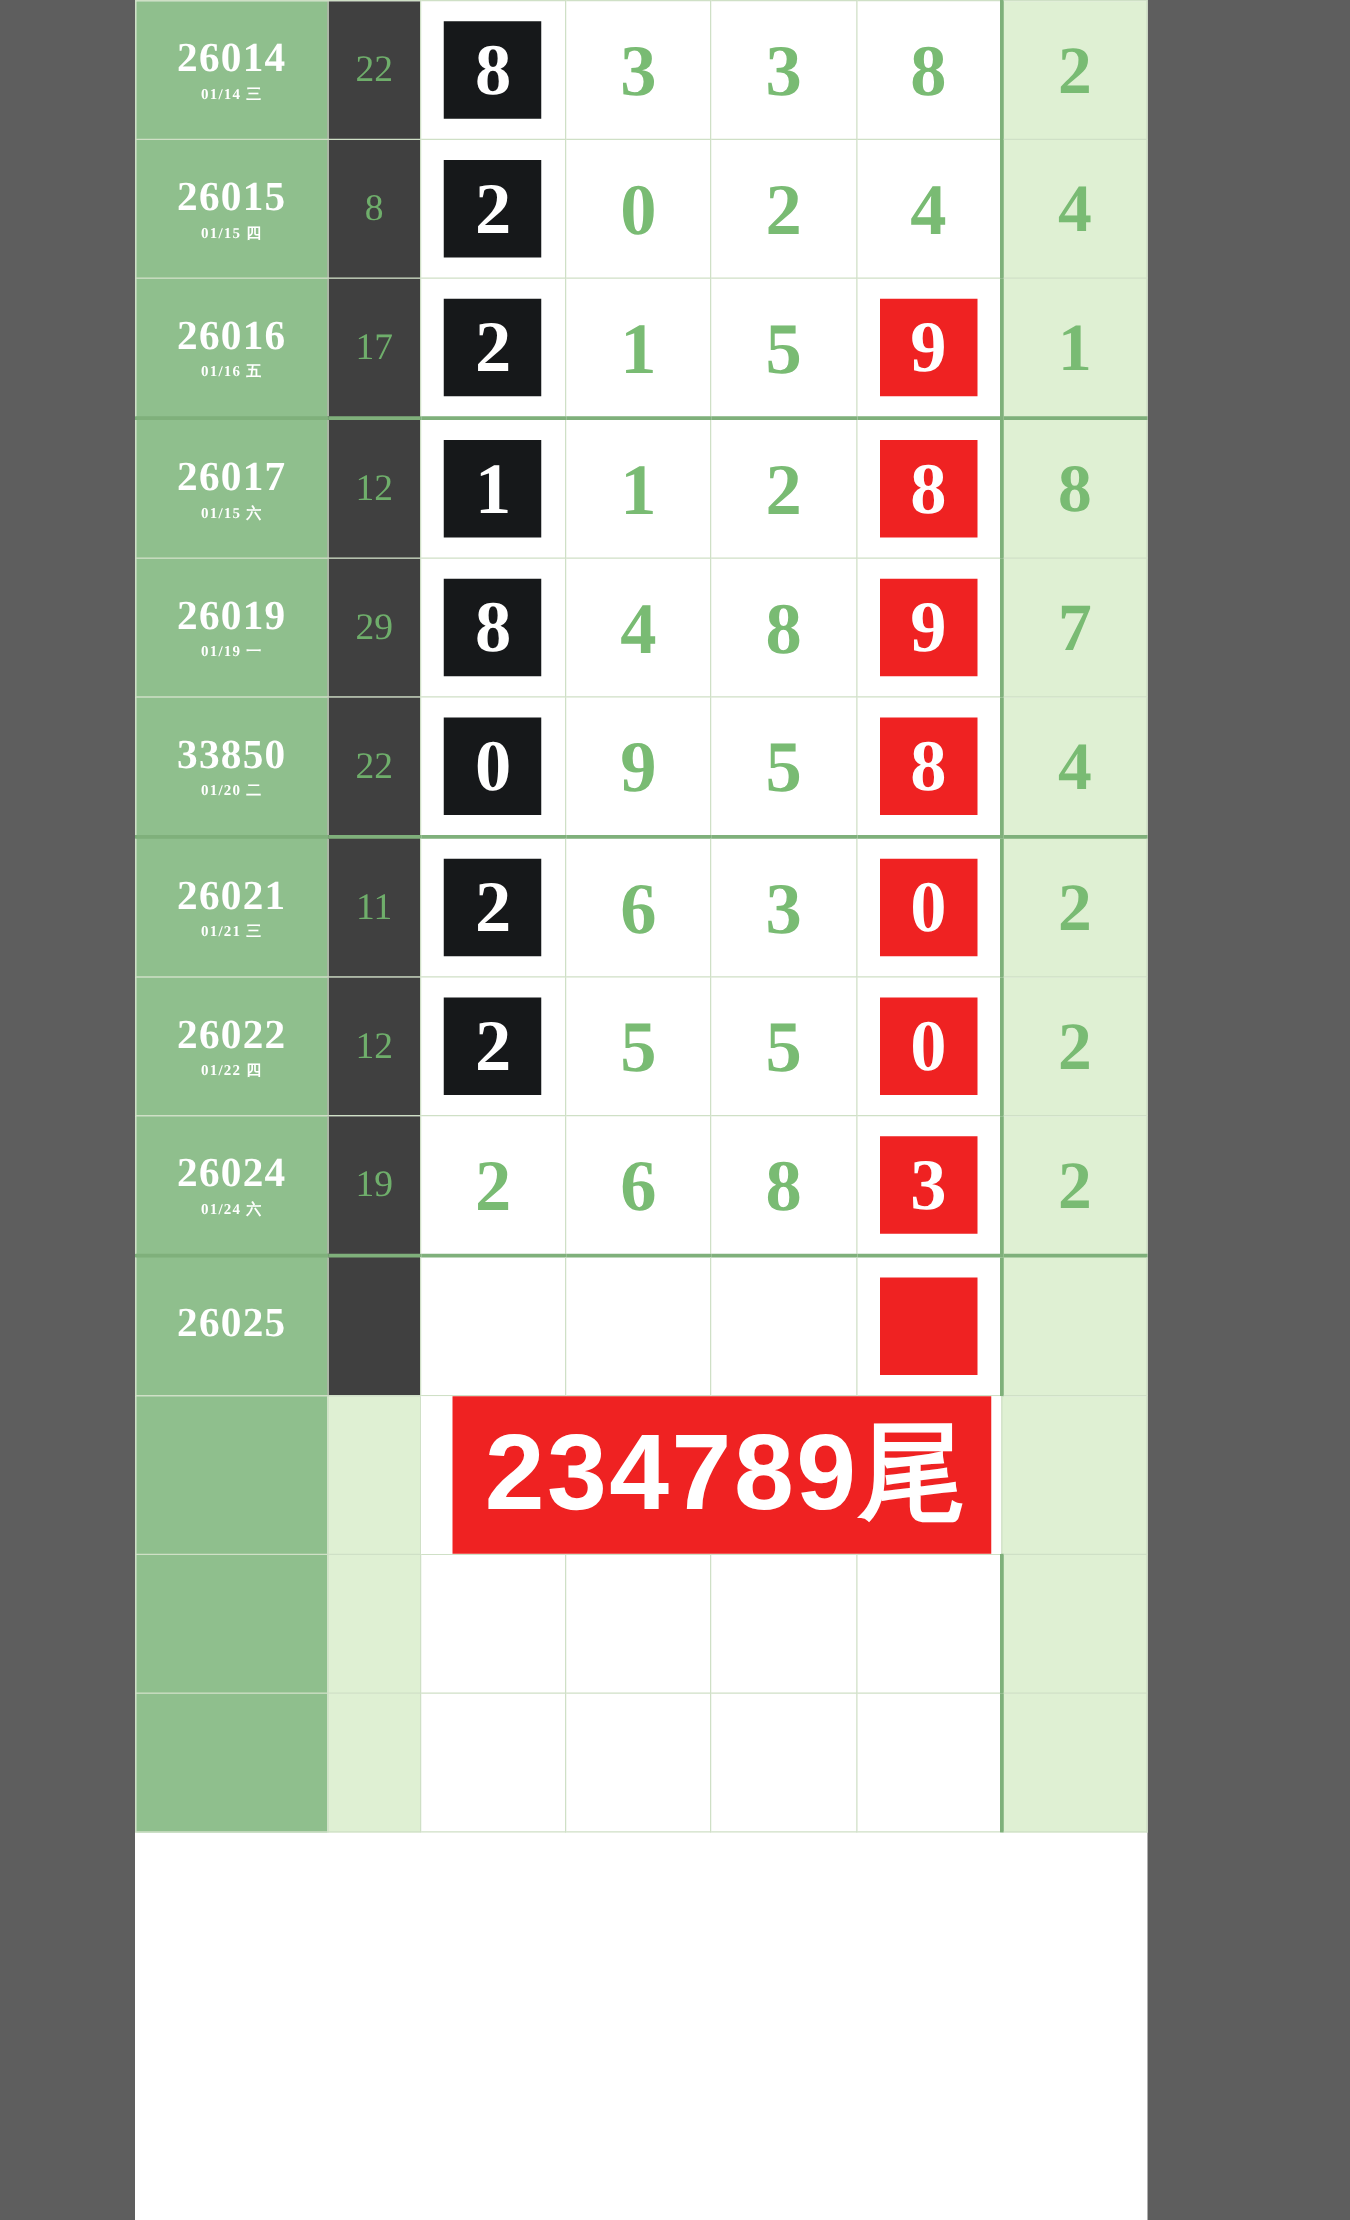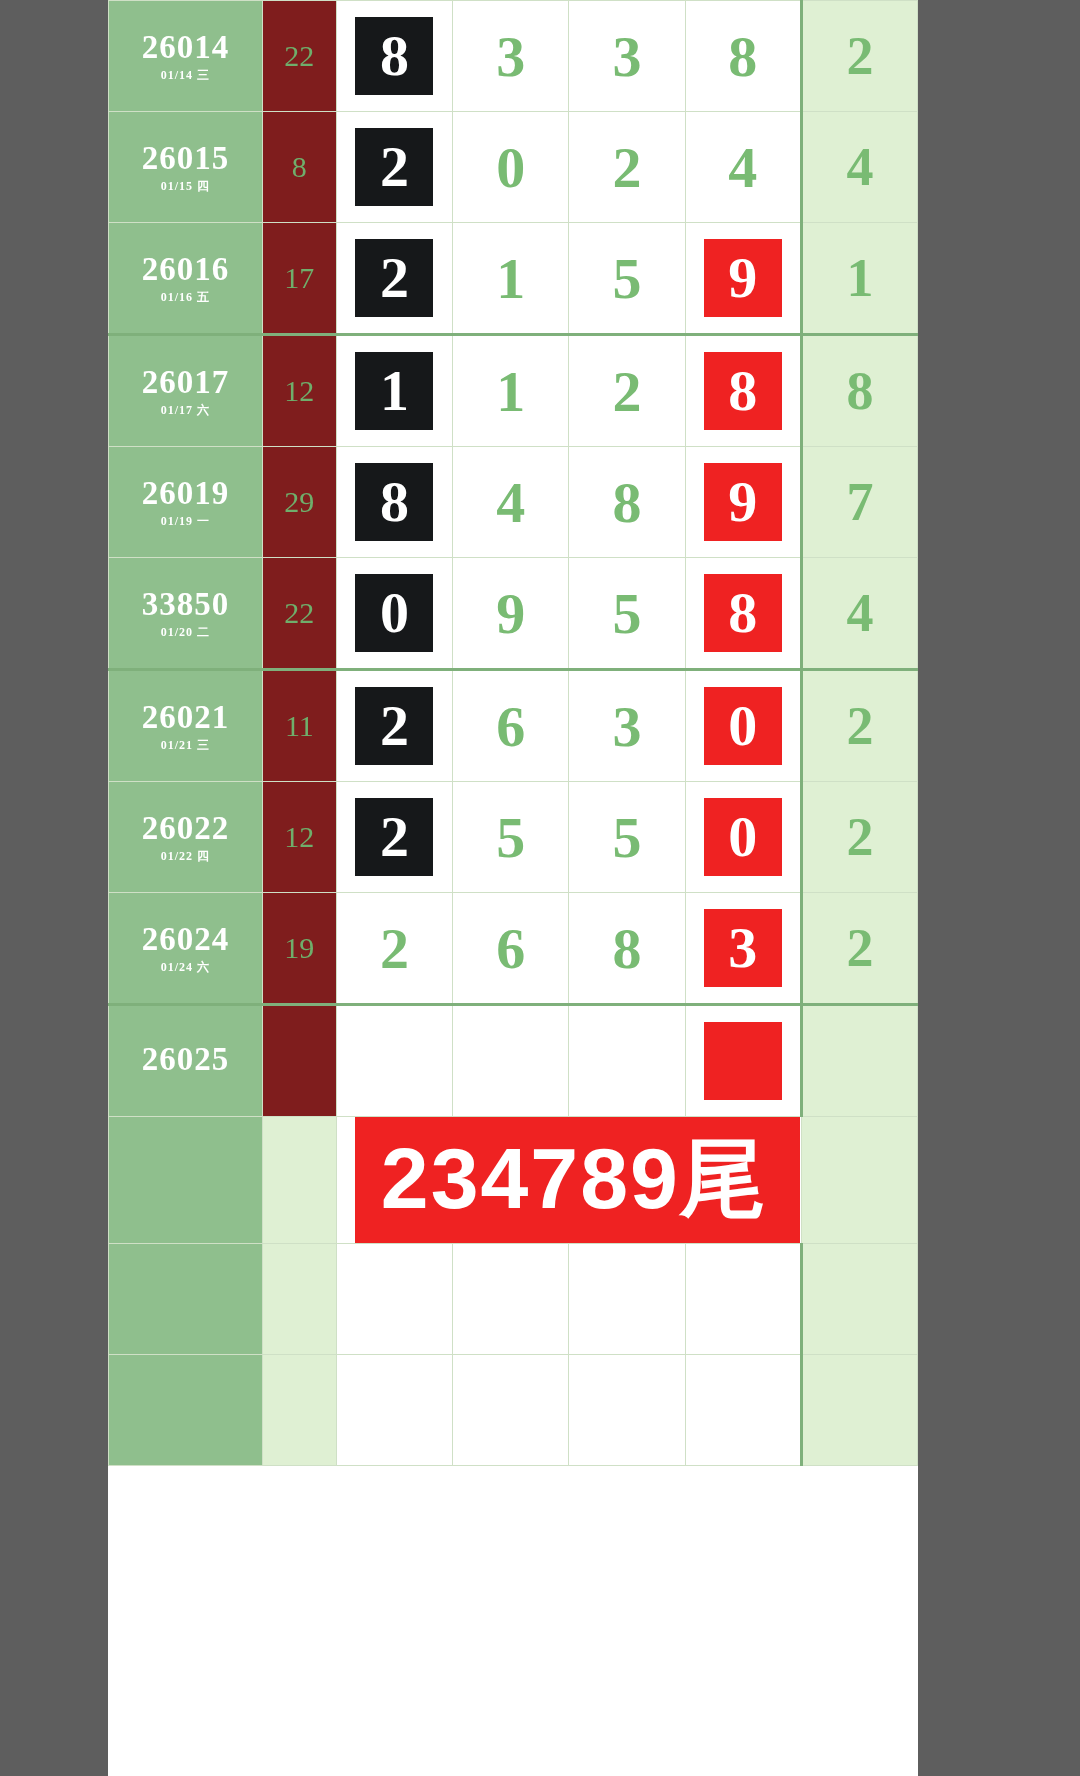--- a/index.html
+++ b/index.html
@@ -49,21 +49,21 @@
   }
 
   
   td.id-cell {
     background: #8fbf8d;
     color: #ffffff;
     border-right: 2px solid #e8f2e3;
     line-height: 1.05;
   }
   td.sum-cell {
-    background: #7f1d1d;
+    background: #404040;
     color: #6fae6b;
     font-size: 30px;
     border-right: 3px solid #7fb07b;
   }
   td.digit-cell {
     background: #ffffff;
     color: #79bb73;
     font-size: 58px;
     font-weight: 700;
   }
@@ -126,21 +126,21 @@
     position: relative;
     height: 150px;
   }
   .banner {
     display: inline-block;
     background: #ef2222;
     color: #ffffff;
     font-size: 86px;
     font-weight: 700;
     line-height: 1;
-    padding: 18px 32px 22px 26px;
+    padding: 18px 18px 22px 26px;
     letter-spacing: 2px;
     font-family: "Liberation Sans", sans-serif;
     margin-left: 17px;
   }
   td.blank-green { background: #8fbf8d; border-right: 2px solid #e8f2e3; }
   td.blank-light { background: #dff0d3; border-right: 3px solid #7fb07b; }
   td.blank-white { background: #ffffff; }
 </style>
 </head>
 <body>
@@ -190,21 +190,21 @@
             <td class="sum-cell">17</td>
             <td class="digit-cell"><span class="box black">2</span></td>
             <td class="digit-cell">1</td>
             <td class="digit-cell">5</td>
             <td class="digit-cell last-digit"><span class="box red">9</span></td>
             <td class="tail-cell">1</td>
           </tr>
           <tr class="sep-top">
             <td class="id-cell">
               <span class="id-main">26017</span>
-              <span class="id-sub">01/17 六</span>
+              <span class="id-sub">01/15 六</span>
             </td>
             <td class="sum-cell">12</td>
             <td class="digit-cell"><span class="box black">1</span></td>
             <td class="digit-cell">1</td>
             <td class="digit-cell">2</td>
             <td class="digit-cell last-digit"><span class="box red">8</span></td>
             <td class="tail-cell">8</td>
           </tr>
           <tr>
             <td class="id-cell">

